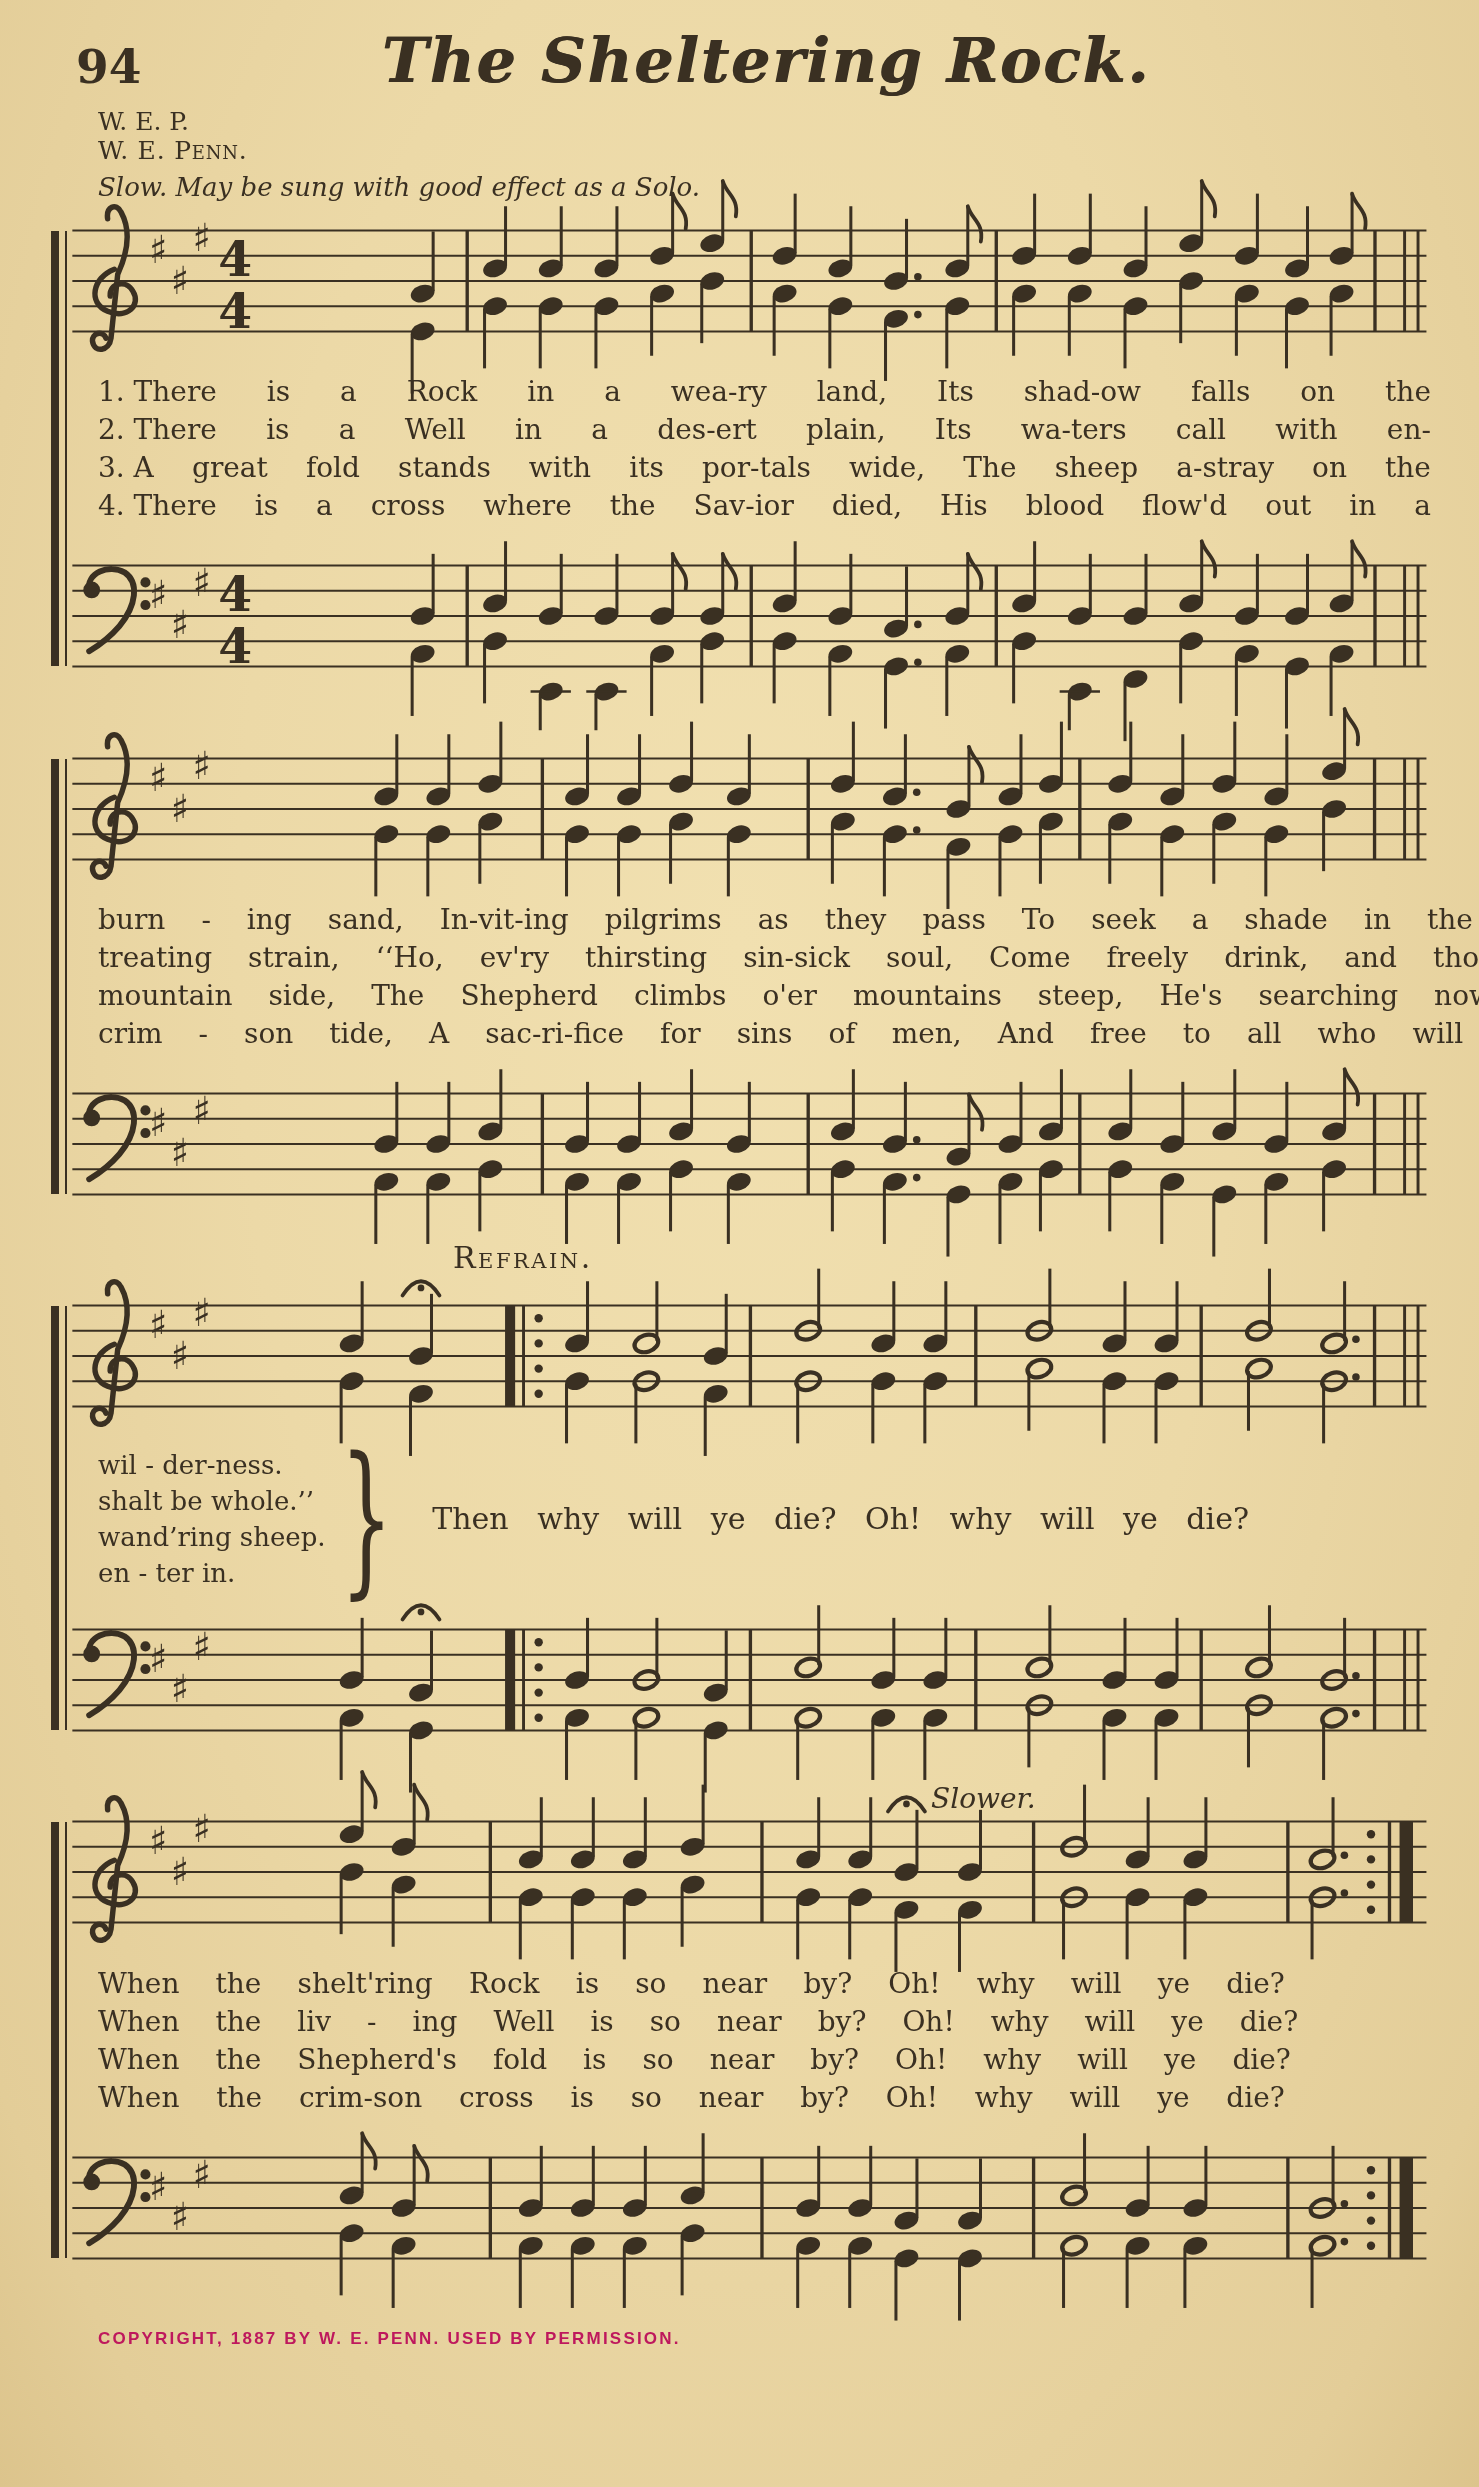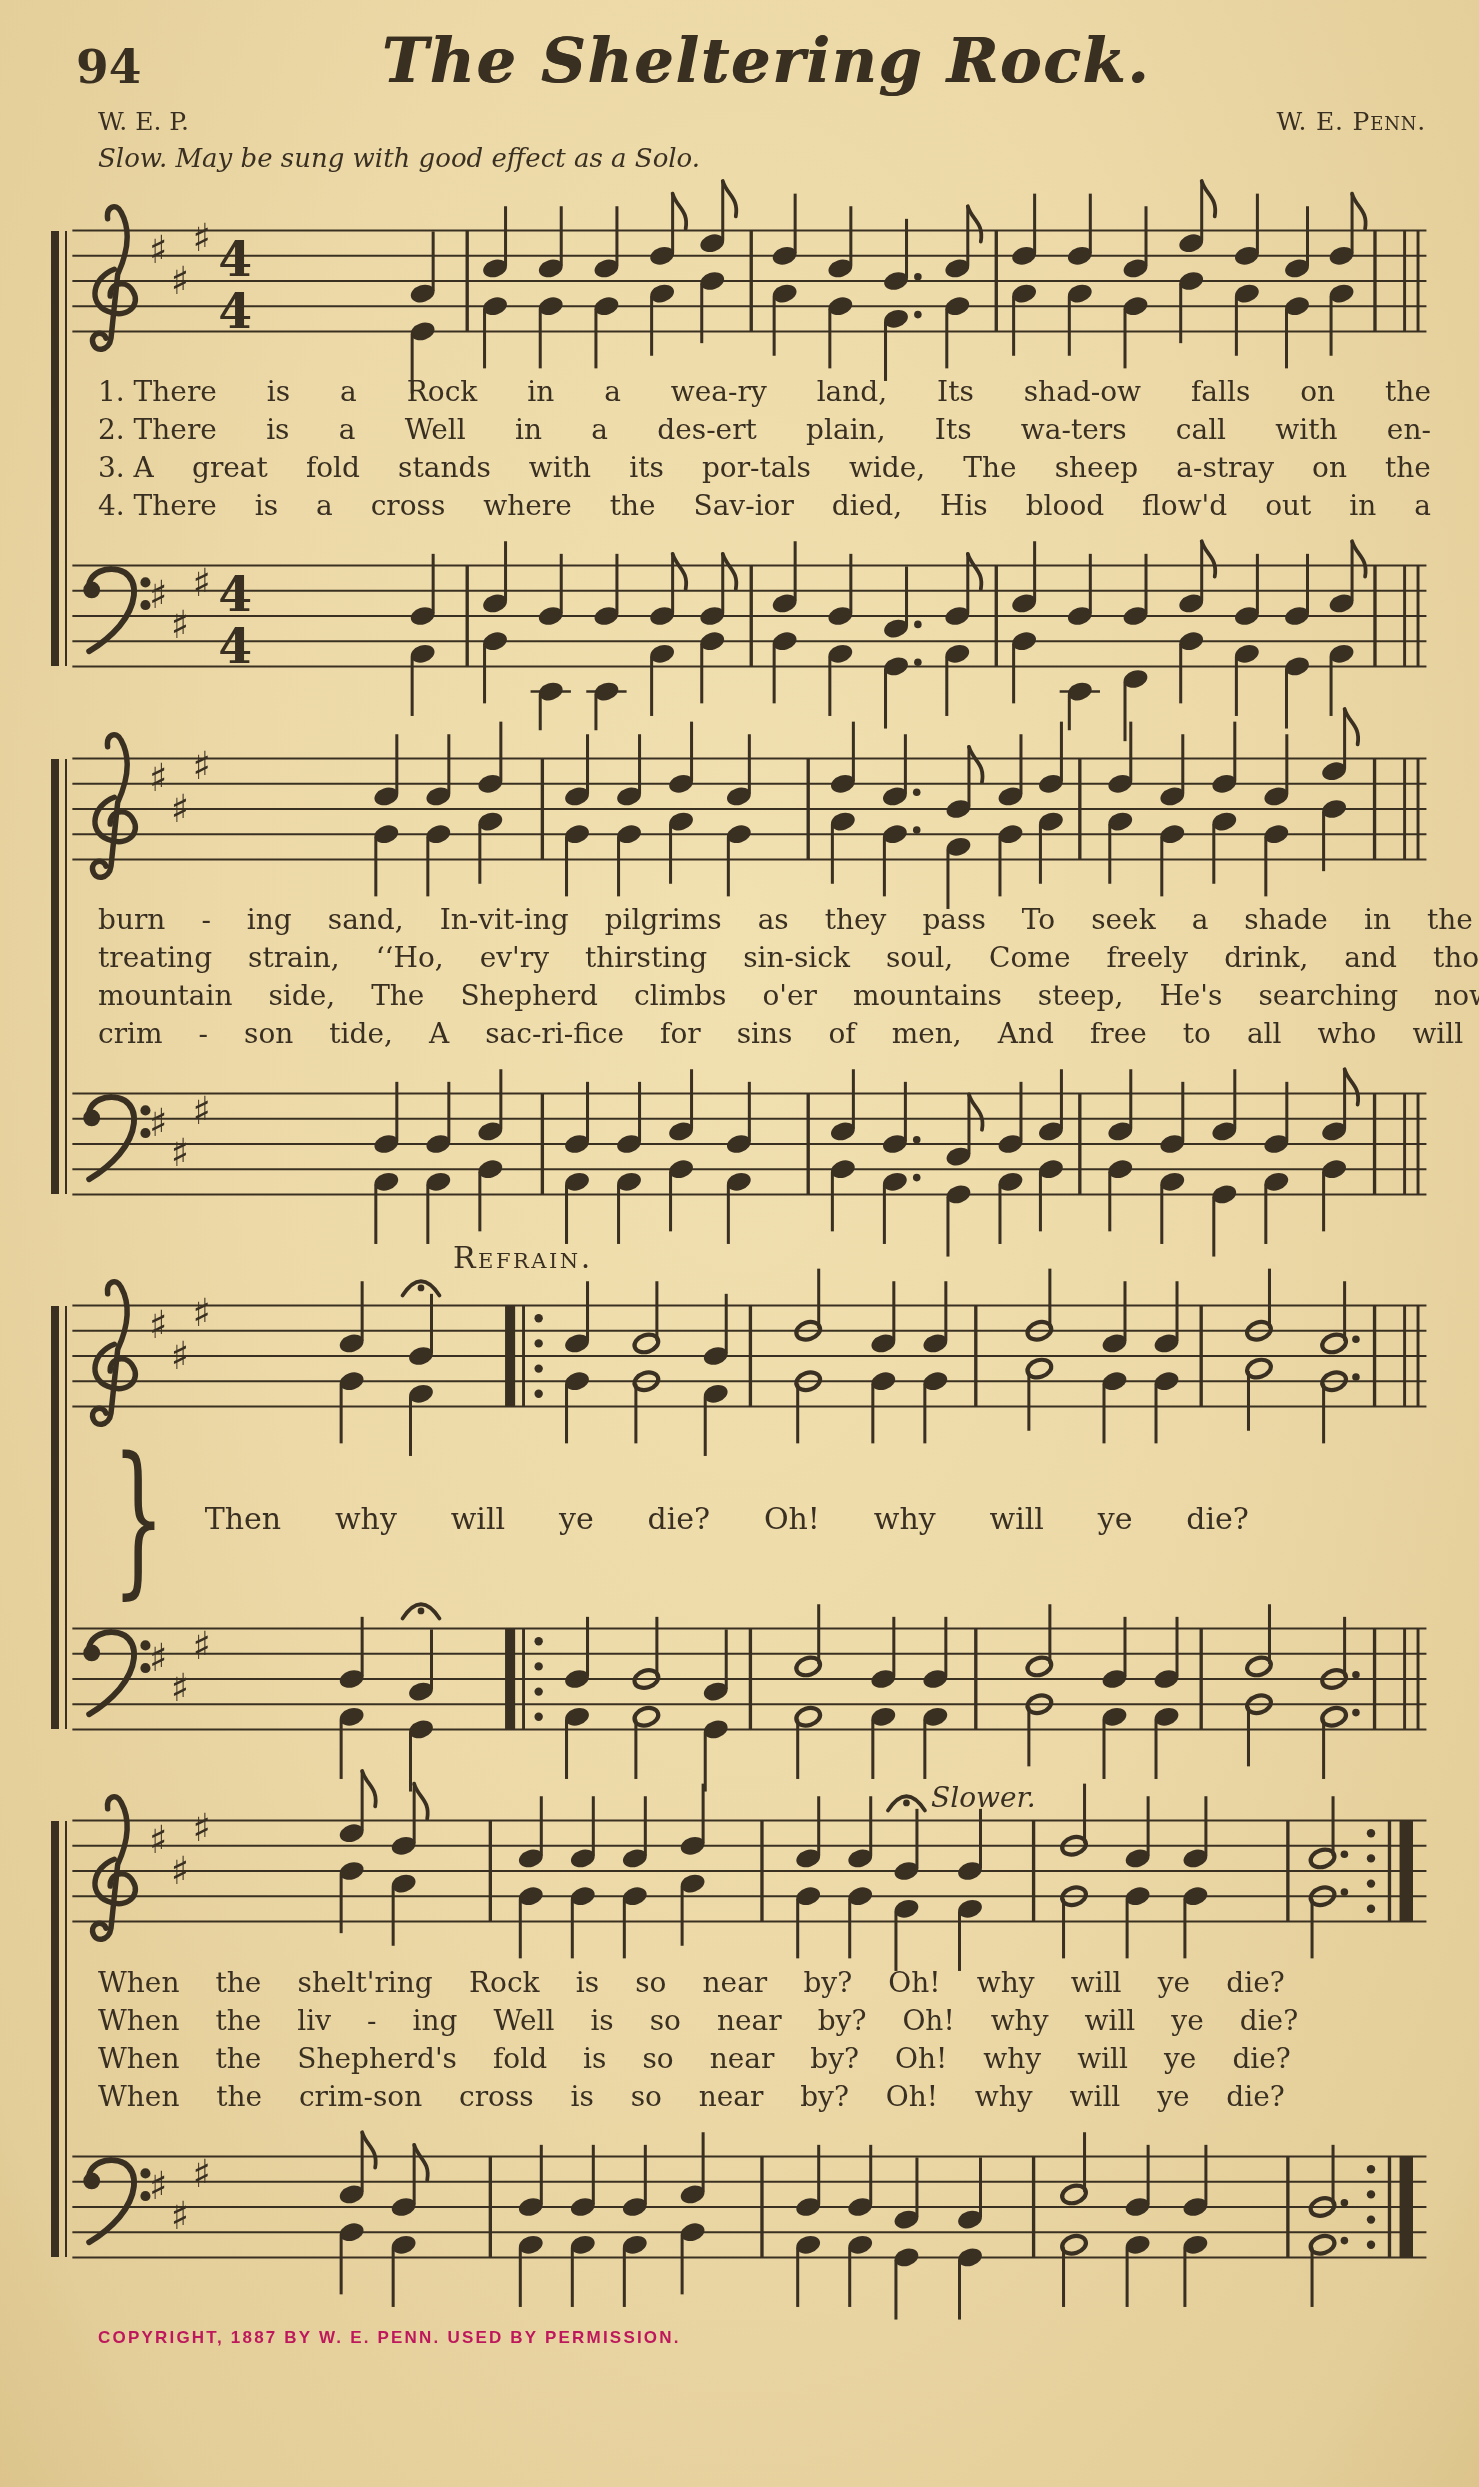--- a/index.html
+++ b/index.html
@@ -16,21 +16,21 @@
 
   
   .header{position:relative;height:165px;}
   .pagenum-top{position:absolute;left:25px;top:22px;font-size:47px;font-weight:bold;}
   .title{
     text-align:center;font-size:62px;font-weight:bold;font-style:italic;
     letter-spacing:1.7px;margin:0 51px 0 101px;line-height:88px;
     text-shadow:0.8px 0 0 #3a3022;
   }
   .attrib-row{display:flex;justify-content:space-between;font-size:25px;
-    padding:1.7px 5px 0 47px;line-height:29px;}
+    padding:1.7px 5px 0 47px;line-height:29px;flex-direction:column;}
   .attrib-right{font-variant:small-caps;letter-spacing:0.8px;}
   .tempo{font-style:italic;font-size:26px;margin:8.4px 0 0 47px;line-height:29px;}
 
   
   .system{position:relative;}
   .system::before{content:'';position:absolute;left:0;top:34px;bottom:34px;width:7.6px;background:#3a3022;}
   .system::after{content:'';position:absolute;left:13.5px;top:34px;bottom:34px;width:2.5px;background:#3a3022;}
   svg.staff{display:block;width:1380px;height:168px;overflow:visible;}
 
   .sys-1{margin-top:15px;}
@@ -718,20 +718,26 @@
           <line x1="1424.14" y1="118" x2="1424.14" y2="189" stroke="#3a3022" stroke-width="3.6"></line>
           <ellipse cx="1526.08" cy="85" rx="14.5" ry="10" transform="rotate(-18 1526.08 85)" fill="none" stroke="#3a3022" stroke-width="5"></ellipse>
           <ellipse cx="1526.08" cy="130" rx="14.5" ry="10" transform="rotate(-18 1526.08 130)" fill="none" stroke="#3a3022" stroke-width="5"></ellipse>
           <line x1="1538.58" y1="82" x2="1538.58" y2="11" stroke="#3a3022" stroke-width="3.6"></line>
           <line x1="1513.58" y1="133" x2="1513.58" y2="204" stroke="#3a3022" stroke-width="3.6"></line>
           <circle cx="1552.08" cy="80" r="4.5" fill="#3a3022"></circle>
           <circle cx="1552.08" cy="125" r="4.5" fill="#3a3022"></circle>
         </g>
       </svg>
     <div class="refrain-block">
+      <div class="endings">
+          <div class="ending-line">wil  -  der-ness.</div>
+          <div class="ending-line">shalt  be whole.’’</div>
+          <div class="ending-line">wand’ring sheep.</div>
+          <div class="ending-line">en  -  ter  in.</div>
+        </div>
       <span class="brace">}</span>
       <div class="refrain-line">
           <span>Then</span>
           <span>why</span>
           <span>will</span>
           <span>ye</span>
           <span>die?</span>
           <span>Oh!</span>
           <span>why</span>
           <span>will</span>

